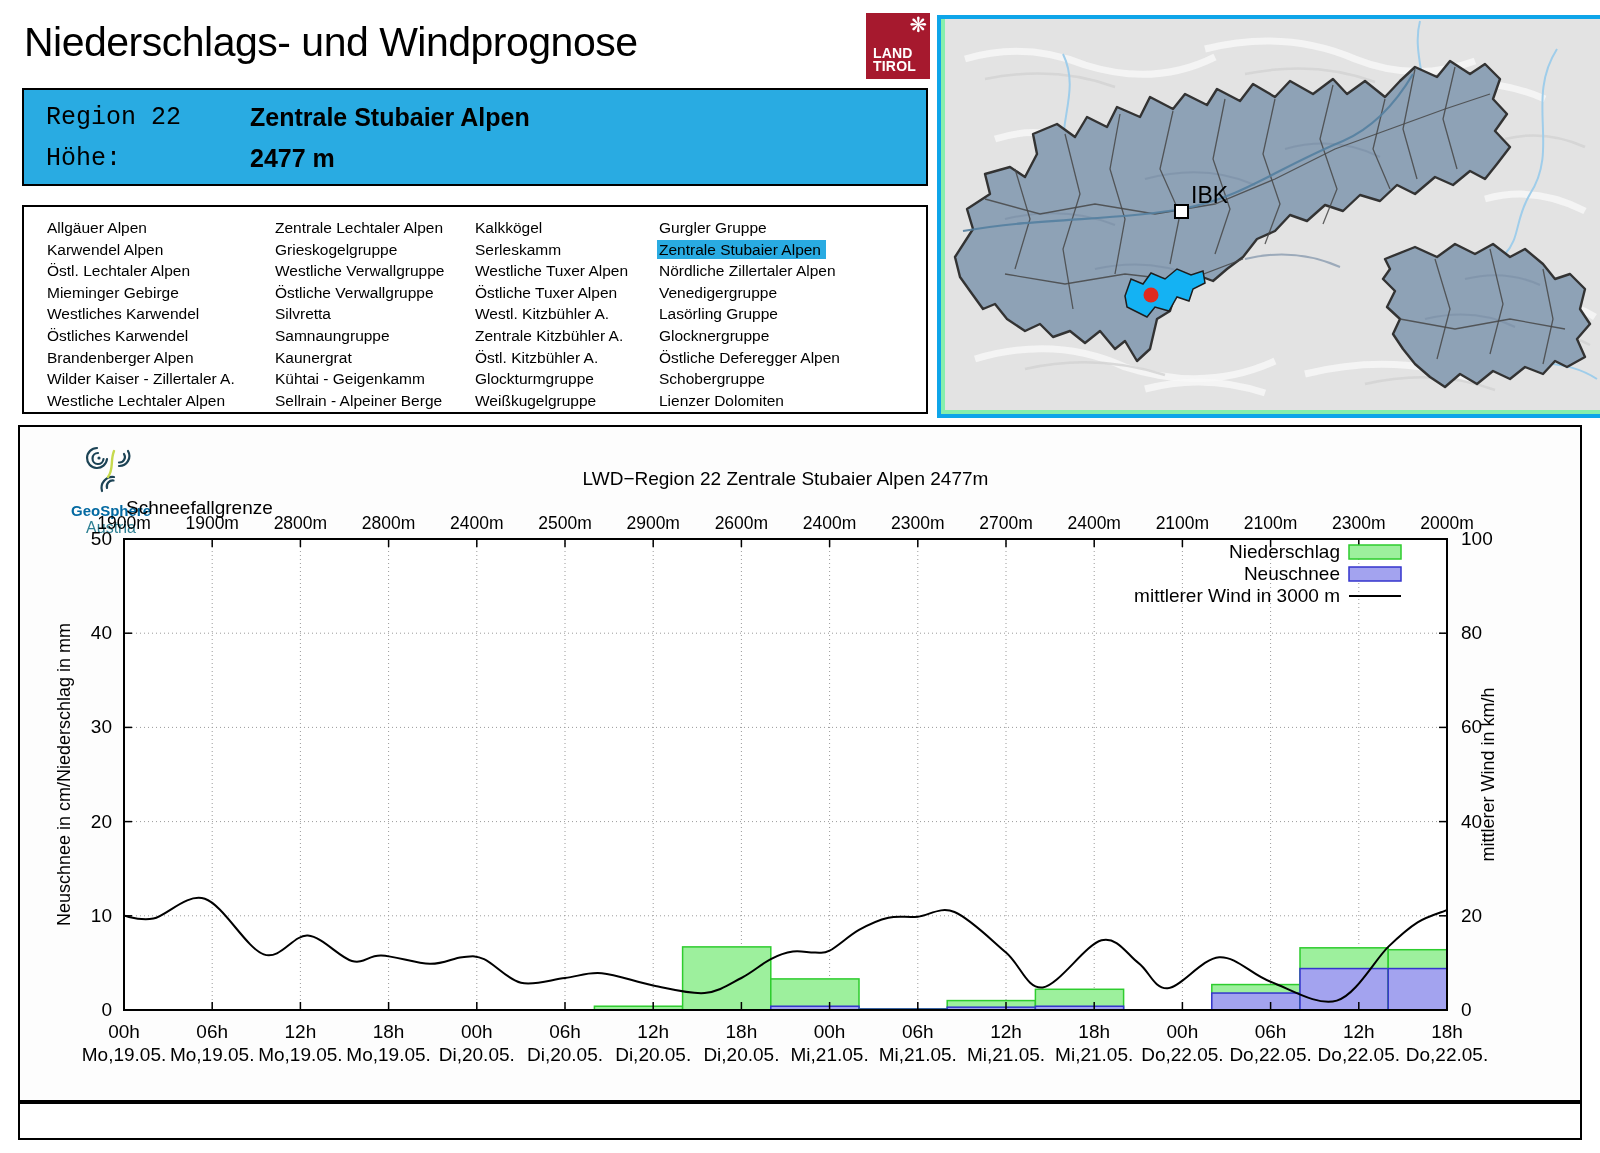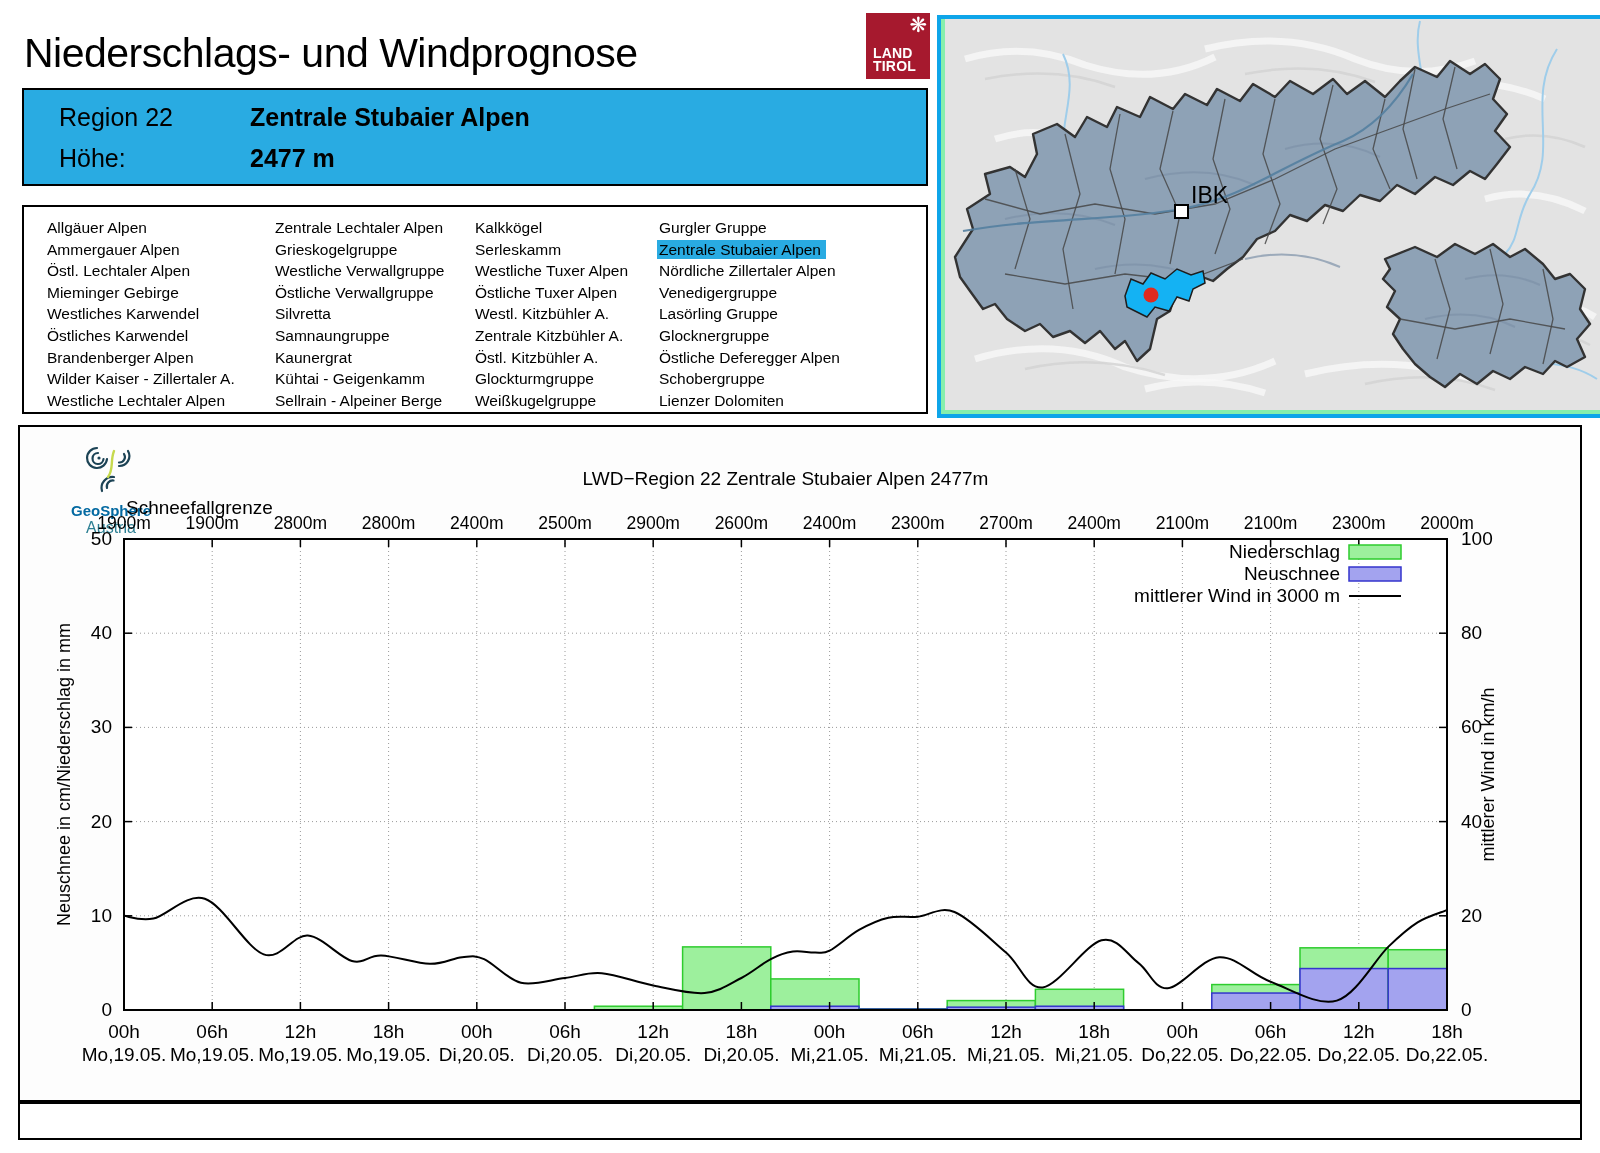--- a/index.html
+++ b/index.html
@@ -1,26 +1,26 @@
 <!DOCTYPE html>
 <html><head>
 <meta charset="utf-8">
 <style>
   html,body{margin:0;padding:0;background:#ffffff;}
   body{width:1600px;height:1153px;position:relative;font-family:"Liberation Sans",sans-serif;color:#000;overflow:hidden;}
   .abs{position:absolute;}
   
-  #page-title{left:24px;top:30px;font-size:41px;font-weight:400;letter-spacing:-0.5px;}
+  #page-title{left:24px;top:19px;font-size:41px;font-weight:400;letter-spacing:-0.5px;}
   #lt-logo{left:866px;top:13px;width:64px;height:66px;background:#a6192e;color:#fff;}
   #lt-logo .eagle{position:absolute;right:3px;top:1px;font-size:21px;line-height:21px;}
   #lt-logo .lt-txt{position:absolute;left:7px;bottom:6px;font-size:14px;line-height:13px;font-weight:600;letter-spacing:0.2px;}
   
   #info-box{left:22px;top:88px;width:902px;height:94px;border:2px solid #000;}
   #info-box .row{position:absolute;left:18px;right:10px;height:30px;font-size:25px;}
-  #info-box .row .lbl{position:absolute;left:17px;}
+  #info-box .row .lbl{position:absolute;left:4px;font-family:Liberation Mono, monospace;}
   #info-box .row .val{position:absolute;left:208px;font-weight:bold;}
   #info-box .r1{top:13px;} #info-box .r2{top:54px;}
   
   #region-list{left:22px;top:205px;width:902px;height:205px;border:2px solid #000;background:#fff;}
   .rl-col{position:absolute;top:10px;margin-left:12px;}
   .rl-item{height:21.6px;font-size:15.5px;line-height:21.6px;white-space:nowrap;}
   .rl-item span.hl{padding:1px 5px 1px 2px;margin-left:-2px;}
   
   #map-box{left:937px;top:15px;width:659px;height:395px;border:4px solid #0ea5e9;background:#86efac;text-align:right;}
   
@@ -51,21 +51,21 @@
   </div>
   <div class="row r2">
     <span class="lbl">Höhe:</span>
     <span class="val">2477 m</span>
   </div>
 </div>
 
 <div class="abs" id="region-list">
     <div class="rl-col" style="left: 11px;">
       <div class="rl-item">Allgäuer Alpen</div>
-      <div class="rl-item">Ammergauer Alpen</div>
+      <div class="rl-item">Karwendel Alpen</div>
       <div class="rl-item">Östl. Lechtaler Alpen</div>
       <div class="rl-item">Mieminger Gebirge</div>
       <div class="rl-item">Westliches Karwendel</div>
       <div class="rl-item">Östliches Karwendel</div>
       <div class="rl-item">Brandenberger Alpen</div>
       <div class="rl-item">Wilder Kaiser - Zillertaler A.</div>
       <div class="rl-item">Westliche Lechtaler Alpen</div>
     </div>
     <div class="rl-col" style="left: 439px;">
       <div class="rl-item">Kalkkögel</div>

